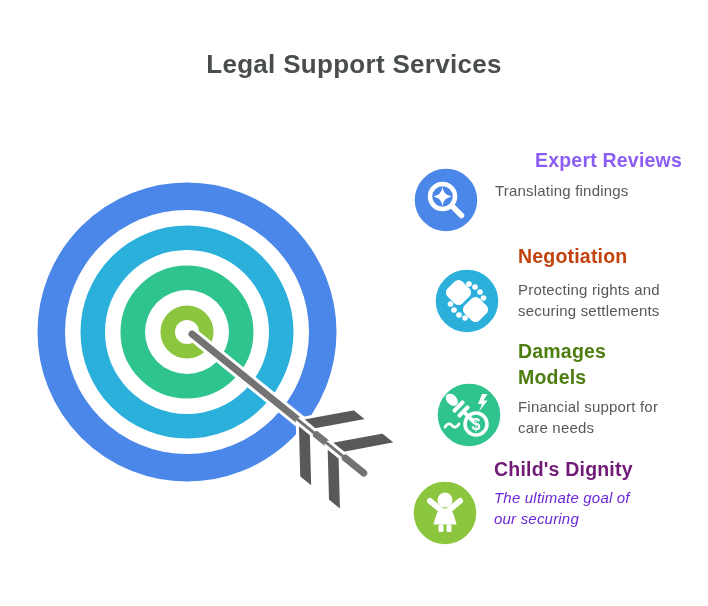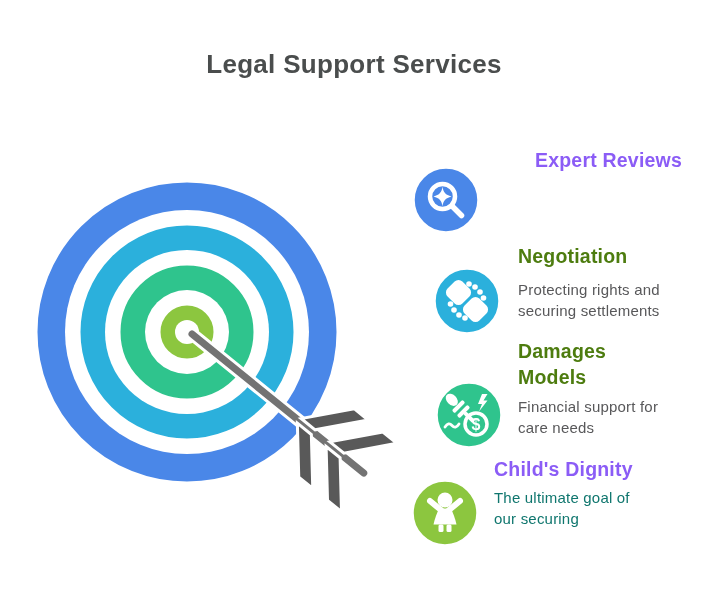--- a/index.html
+++ b/index.html
@@ -54,40 +54,41 @@
 
   <div class="item">
     <svg class="icon-badge" style="left:409px;top:163px" width="74" height="74" viewBox="-37 -37 74 74">
       <circle r="33" stroke="#ffffff" stroke-width="3.5" fill="#4A87E8"></circle>
       <circle cx="-3.5" cy="-3.5" r="12.5" fill="none" stroke="#ffffff" stroke-width="4.5"></circle>
       <line x1="6.5" y1="6.5" x2="15.5" y2="15.5" stroke="#ffffff" stroke-width="5.5" stroke-linecap="round"></line>
       <path d="M-3.5,-13.5 C-2.8,-7.5 -0.5,-5.2 5.5,-3.5 C-0.5,-1.8 -2.8,0.5 -3.5,6.5 C-4.2,0.5 -6.5,-1.8 -12.5,-3.5 C-6.5,-5.2 -4.2,-7.5 -3.5,-13.5 Z" fill="#ffffff"></path>
     </svg>
     <div class="heading" style="left: 495px; top: 147px; color: #8b5cf6; margin-left: 40px;">Expert Reviews</div>
     <div class="desc" style="left: 495px; top: 180px; color: rgb(88, 88, 90);">
+      <div>Translating findings</div>
     </div>
   </div>
 
   <div class="item">
     <svg class="icon-badge" style="left:430px;top:264px" width="74" height="74" viewBox="-37 -37 74 74">
       <circle r="33" stroke="#ffffff" stroke-width="3.5" fill="#2BB0DC"></circle>
       <g fill="#ffffff">
         <rect x="-19" y="-19" width="21" height="21" rx="5.5" transform="rotate(45 -8.5 -8.5)"></rect>
         <rect x="-2" y="-2" width="21" height="21" rx="5.5" transform="rotate(45 8.5 8.5)"></rect>
         <circle cx="2" cy="-17" r="2.8"></circle>
           <circle cx="8" cy="-14" r="2.8"></circle>
         <circle cx="13" cy="-9" r="2.8"></circle>
           <circle cx="16.5" cy="-3" r="2.8"></circle>
         <circle cx="-2" cy="17" r="2.8"></circle>
           <circle cx="-8" cy="14" r="2.8"></circle>
         <circle cx="-13" cy="9" r="2.8"></circle>
           <circle cx="-16.5" cy="3" r="2.8"></circle>
       </g>
     </svg>
-    <div class="heading" style="left: 518px; top: 243px; color: #4d7c0f;">Negotiation</div>
+    <div class="heading" style="left: 518px; top: 243px; color: #c2410c;">Negotiation</div>
     <div class="desc" style="left: 518px; top: 279px; color: rgb(88, 88, 90);">
       <div>Protecting rights and</div>
       <div>securing settlements</div>
     </div>
   </div>
 
   <div class="item">
     <svg class="icon-badge" style="left:432px;top:378px" width="74" height="74" viewBox="-37 -37 74 74">
       <circle r="33" stroke="#ffffff" stroke-width="3.5" fill="#2FC48D"></circle>
       <g transform="translate(-8,-6) rotate(-45)" fill="#ffffff">
@@ -113,20 +114,20 @@
       <circle r="33" stroke="#ffffff" stroke-width="3.5" fill="#8CC63F"></circle>
       <g fill="#ffffff">
         <circle cx="0" cy="-13" r="7.5"></circle>
         <path d="M-4,-3 L-15,-12" stroke="#ffffff" stroke-width="6" stroke-linecap="round"></path>
         <path d="M4,-3 L15,-12" stroke="#ffffff" stroke-width="6" stroke-linecap="round"></path>
         <path d="M-5.5,-4.5 C-8,-1 -10,5 -11.5,11.5 L11.5,11.5 C10,5 8,-1 5.5,-4.5 Z"></path>
         <rect x="-6.5" y="11.5" width="5" height="7.5" rx="1.5"></rect>
         <rect x="1.5" y="11.5" width="5" height="7.5" rx="1.5"></rect>
       </g>
     </svg>
-    <div class="heading" style="left: 494px; top: 456px; color: #8b5cf6;">Child's Dignity</div>
-    <div class="desc" style="left: 494px; top: 487px; color: #0f766e;">
+    <div class="heading" style="left: 494px; top: 456px; color: #701a75;">Child's Dignity</div>
+    <div class="desc" style="left: 494px; top: 487px; color: #6d28d9; font-style: italic;">
       <div>The ultimate goal of</div>
       <div>our securing</div>
     </div>
   </div>
 
 </div>
 
 </body></html>

